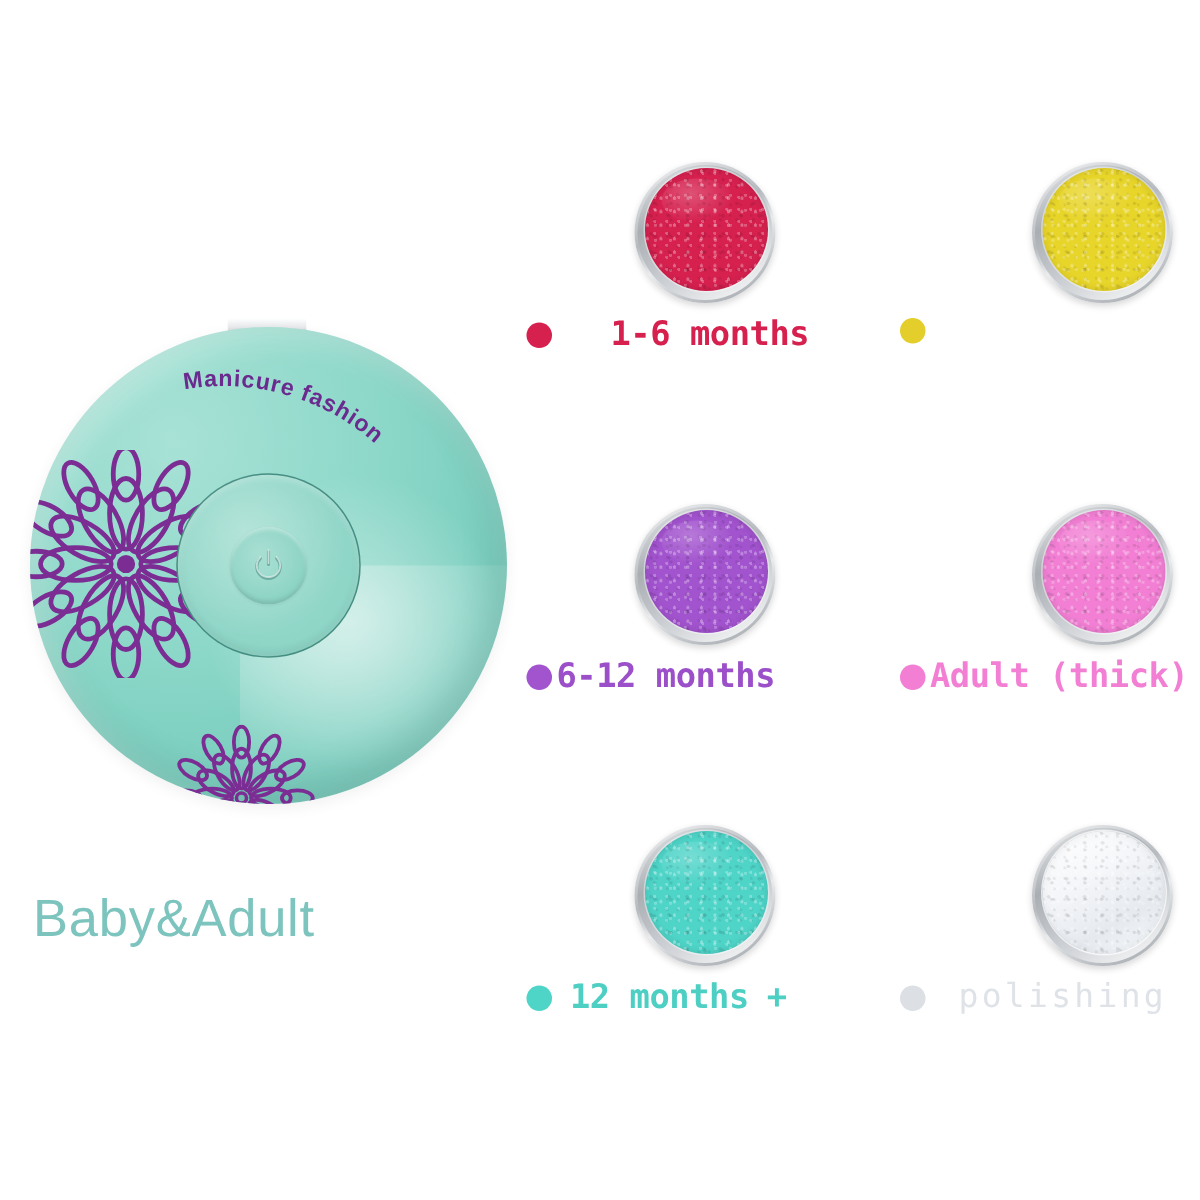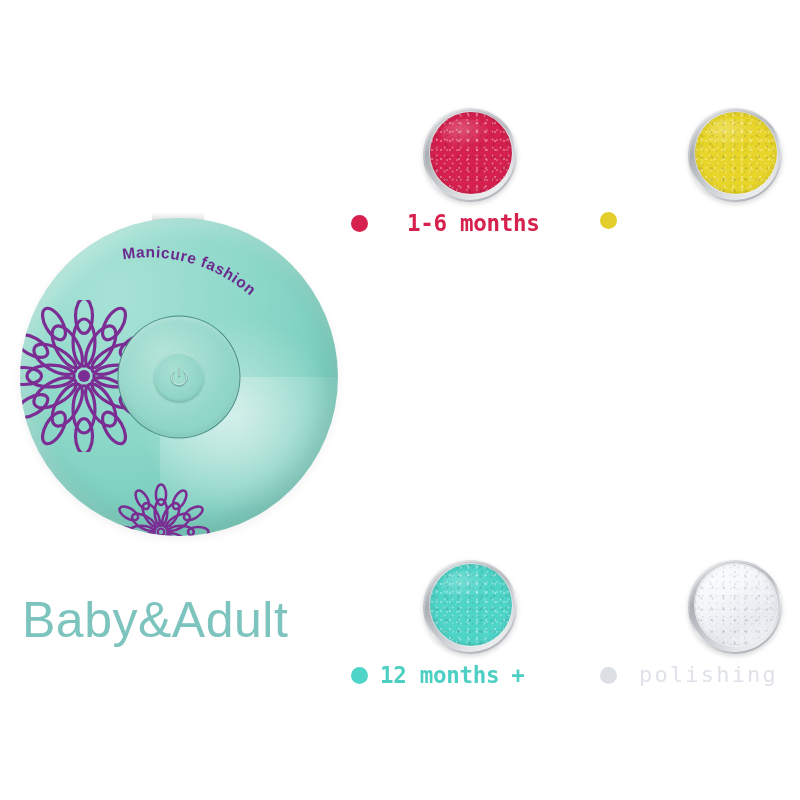--- a/index.html
+++ b/index.html
@@ -135,21 +135,21 @@
   }
   .flower.big { left: -12px; top: 82px; width: 152px; height: 152px; }
   .flower.small { left: 92px; top: 265px; width: 98px; height: 98px; }
 
   
   #wordmark {
     position: absolute;
     left: 22px;
     top: 595px;
     font-family: "Liberation Sans", sans-serif;
-    font-size: 50px;
+    font-size: 35px;
     font-weight: 400;
     color: #7cc4bd;
     letter-spacing: 0.5px;
     white-space: nowrap;
     line-height: 1;
   }
 
   
   #grid {
     position: absolute;
@@ -160,21 +160,21 @@
   }
 
   .grid-row {
     position: absolute;
     left: 0;
     width: 455px;
     height: 180px;
   }
   .grid-row.r0 { top: 0px; }
   .grid-row.r1 { top: 228px; }
-  .grid-row.r2 { top: 452px; }
+  .grid-row.r2 { top: 442px; }
 
   .cell {
     position: absolute;
     width: 228px;
     height: 180px;
   }
   .cell.c0 { left: 0px; }
   .cell.c1 { left: 255px; }
 
   
@@ -393,20 +393,42 @@
         <div class="disc-wrap">
           <div class="disc-rim"></div>
           <div class="disc-face" style="background: radial-gradient(circle at 36% 28%, rgb(232, 213, 42) 0%, rgb(232, 213, 42) 55%, rgb(232, 213, 42) 100%) rgb(232, 213, 42);"></div>
         </div>
         <div class="cap-row">
           <span class="cap-dot" style="background: rgb(227, 206, 43);"></span>
         </div>
       </div>
     </div>
 
+    <div class="grid-row r1">
+      <div class="cell c0">
+        <div class="disc-wrap">
+          <div class="disc-rim"></div>
+          <div class="disc-face" style="background: radial-gradient(circle at 36% 28%, rgb(162, 83, 206) 0%, rgb(162, 83, 206) 55%, rgb(162, 83, 206) 100%) rgb(162, 83, 206);"></div>
+        </div>
+        <div class="cap-row">
+          <span class="cap-dot" style="background: rgb(162, 83, 206);"></span>
+          <span class="cap-text" style="color: rgb(155, 79, 201);">6-12 months</span>
+        </div>
+      </div>
+      <div class="cell c1">
+        <div class="disc-wrap">
+          <div class="disc-rim"></div>
+          <div class="disc-face" style="background: radial-gradient(circle at 36% 28%, rgb(242, 127, 212) 0%, rgb(242, 127, 212) 55%, rgb(242, 127, 212) 100%) rgb(242, 127, 212);"></div>
+        </div>
+        <div class="cap-row">
+          <span class="cap-dot" style="background: rgb(242, 127, 212);"></span>
+          <span class="cap-text" style="color: rgb(242, 127, 212);">Adult (thick)</span>
+        </div>
+      </div>
+    </div>
 
     <div class="grid-row r2">
       <div class="cell c0">
         <div class="disc-wrap">
           <div class="disc-rim"></div>
           <div class="disc-face" style="background: radial-gradient(circle at 36% 28%, rgb(79, 212, 200) 0%, rgb(79, 212, 200) 55%, rgb(79, 212, 200) 100%) rgb(79, 212, 200);"></div>
         </div>
         <div class="cap-row">
           <span class="cap-dot" style="background: rgb(79, 212, 200);"></span>
           <span class="cap-text" style="color: rgb(78, 207, 195);">12 months</span>

